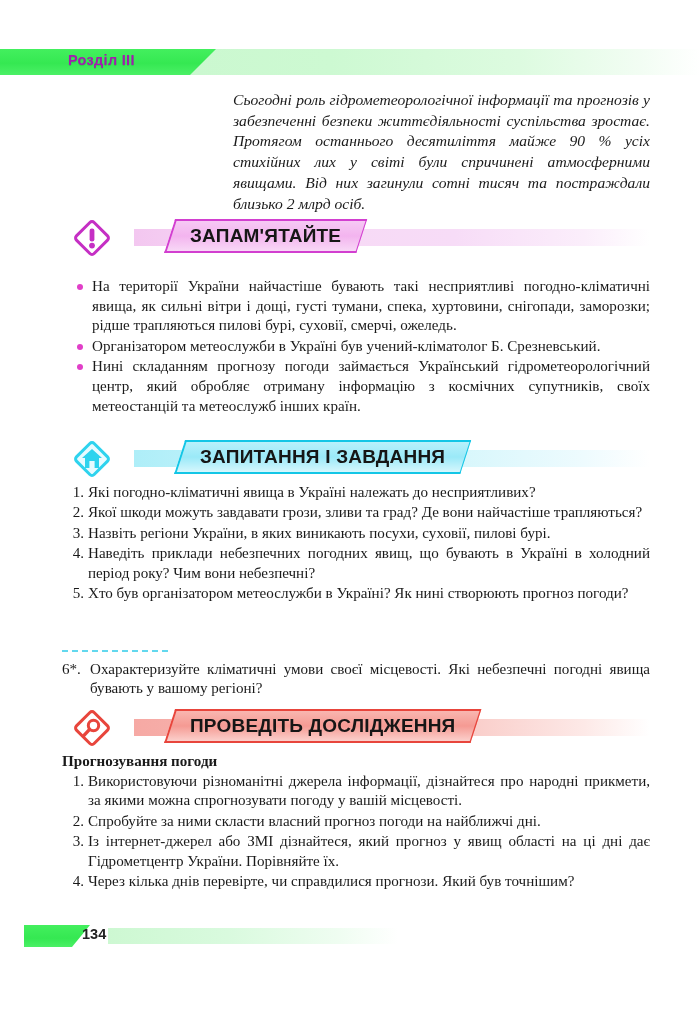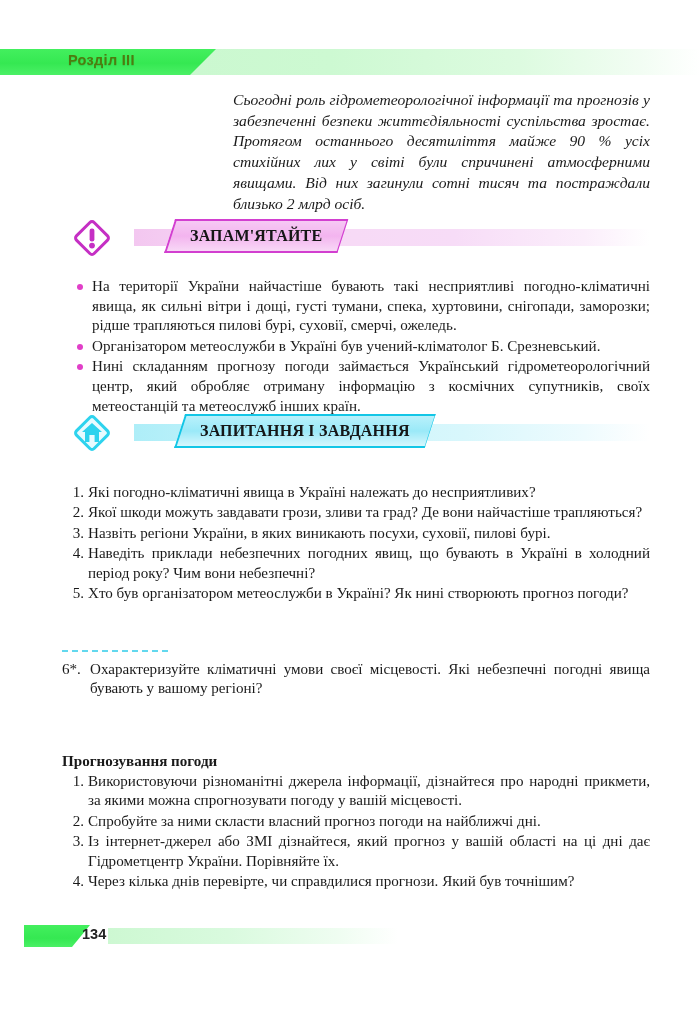--- a/index.html
+++ b/index.html
@@ -47,21 +47,21 @@
     clip-path: polygon(0 0, 100% 0, calc(100% - 26px) 100%, 0 100%);
   }
   .runhead-label {
     position: absolute;
     left: 68px;
     top: 3px;
     font-family: "Liberation Sans", "DejaVu Sans", sans-serif;
     font-weight: bold;
     font-size: 14.5px;
     letter-spacing: .3px;
-    color: #4d7c0f;
+    color: #a21caf;
     text-shadow: 0 1px 1px rgba(0,0,0,.12);
   }
 
   
   .intro {
     position: absolute;
     left: 233px;
     top: 90px;
     width: 417px;
     font-size: 15.6px;
@@ -91,23 +91,23 @@
     top: 3px;
     height: 34px;
     box-sizing: border-box;
     display: flex;
     align-items: center;
     justify-content: center;
     padding: 0 26px;
     clip-path: polygon(11px 0, 100% 0, calc(100% - 11px) 100%, 0 100%);
   }
   .banner .tag span {
-    font-family: Liberation Serif, serif;
+    font-family: Liberation Sans, sans-serif;
     font-weight: bold;
-    font-size: 16px;
+    font-size: 19px;
     letter-spacing: .2px;
     color: #161616;
     white-space: nowrap;
   }
   .banner .badge {
     position: absolute;
     left: 0;
     top: 2px;
     width: 40px;
     height: 40px;
@@ -321,21 +321,21 @@
       <span>ЗАПАМ'ЯТАЙТЕ</span>
     </div>
   </div>
 
   <div class="bullets">
     <div class="li">На території України найчастіше бувають такі несприятливі погодно-кліматичні явища, як сильні вітри і дощі, густі тумани, спека, хуртовини, снігопади, заморозки; рідше трапляються пилові бурі, суховії, смерчі, ожеледь.</div>
     <div class="li">Організатором метеослужби в Україні був учений-кліматолог Б. Срезневський.</div>
     <div class="li">Нині складанням прогнозу погоди займається Український гідрометеорологічний центр, який обробляє отриману інформацію з космічних супутників, своїх метеостанцій та метеослужб інших країн.</div>
   </div>
 
-  <div class="banner banner-cyan" style="top:411px;">
+  <div class="banner banner-cyan" style="top:437px;">
     <div class="bar"></div>
     <div class="badge">
       <svg class="diamond-icon" width="40" height="40" viewBox="0 0 40 40" aria-hidden="true">
         <rect x="7.5" y="7.5" width="25" height="25" rx="3" transform="rotate(45 20 20)" fill="#e8fbff" stroke="#2ed3ee" stroke-width="3"></rect>
         <path d="M20 10 L30 19 L27 19 L27 29 L13 29 L13 19 L10 19 Z" fill="#2ed3ee"></path>
         <rect x="17.4" y="22" width="5.2" height="7" fill="#e8fbff"></rect>
       </svg>
     </div>
     <div class="tag">
       <span>ЗАПИТАННЯ І ЗАВДАННЯ</span>
@@ -367,35 +367,48 @@
 
   <div class="dashed-rule"></div>
 
   <div class="starred">
     <div class="li">
       <span class="num">6*.</span>
       <span>Охарактеризуйте кліматичні умови своєї місцевості. Які небезпечні погодні явища бувають у вашому регіоні?</span>
     </div>
   </div>
 
+  <div class="banner banner-red" style="top:706px;">
+    <div class="bar"></div>
+    <div class="badge">
+      <svg class="diamond-icon" width="40" height="40" viewBox="0 0 40 40" aria-hidden="true">
+        <rect x="7.5" y="7.5" width="25" height="25" rx="3" transform="rotate(45 20 20)" fill="#ffffff" stroke="#e8453c" stroke-width="3"></rect>
+        <circle cx="21.5" cy="17.5" r="5.2" fill="none" stroke="#e8453c" stroke-width="3"></circle>
+        <line x1="17.6" y1="21.4" x2="12" y2="27.4" stroke="#e8453c" stroke-width="3.4" stroke-linecap="round"></line>
+      </svg>
+    </div>
+    <div class="tag">
+      <span>ПРОВЕДІТЬ ДОСЛІДЖЕННЯ</span>
+    </div>
+  </div>
 
   <div class="research-title">Прогнозування погоди</div>
 
   <div class="numlist research">
     <div class="li">
       <span class="num">1.</span>
       <span>Використовуючи різноманітні джерела інформації, дізнайтеся про народні прикмети, за якими можна спрогнозувати погоду у вашій місцевості.</span>
     </div>
     <div class="li">
       <span class="num">2.</span>
       <span>Спробуйте за ними скласти власний прогноз погоди на найближчі дні.</span>
     </div>
     <div class="li">
       <span class="num">3.</span>
-      <span>Із інтернет-джерел або ЗМІ дізнайтеся, який прогноз у вашій області на ці дні дає Гідрометцентр України. Порівняйте їх.</span>
+      <span>Із інтернет-джерел або ЗМІ дізнайтеся, який прогноз у явищ області на ці дні дає Гідрометцентр України. Порівняйте їх.</span>
     </div>
     <div class="li">
       <span class="num">4.</span>
       <span>Через кілька днів перевірте, чи справдилися прогнози. Який був точнішим?</span>
     </div>
   </div>
 
   <div class="footer">
     <div class="footer-green"></div>
     <div class="footer-fade"></div>

